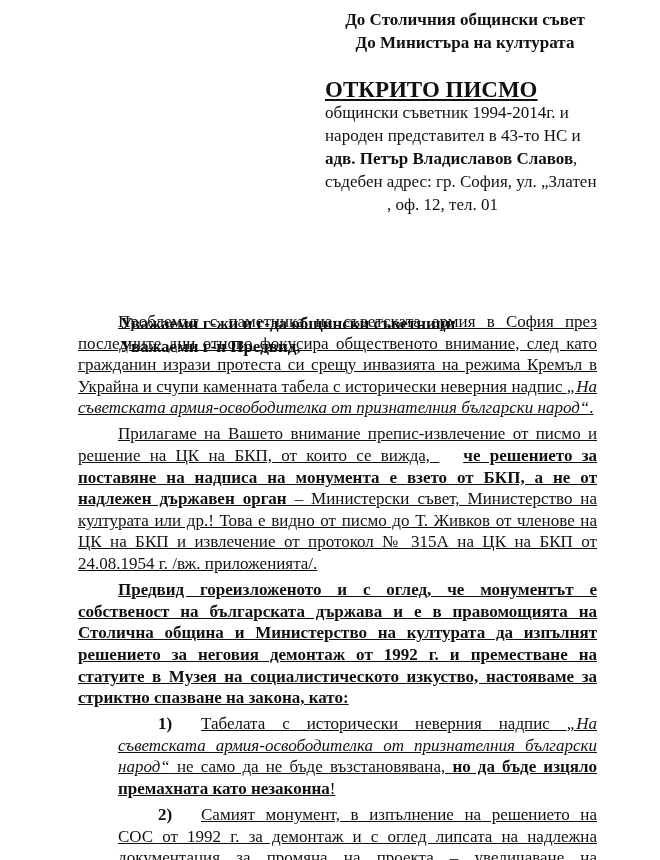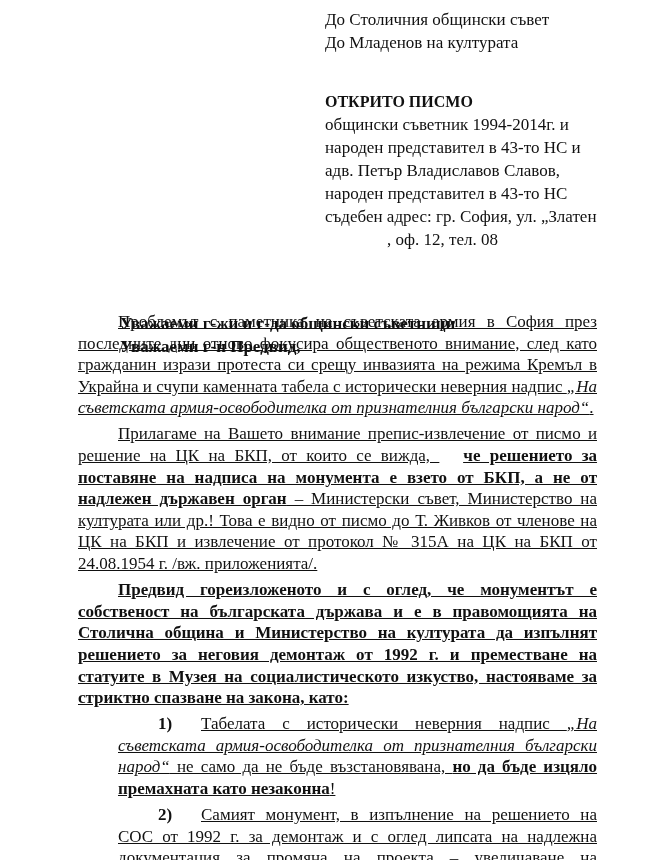--- a/index.html
+++ b/index.html
@@ -1,47 +1,46 @@
 <!DOCTYPE html>
 <html><head>
 <meta charset="utf-8">
 <style>
   html, body { margin: 0; padding: 0; background: #ffffff; }
   body { width: 660px; height: 860px; overflow: hidden; position: relative;
          font-family: "Liberation Serif", "DejaVu Serif", serif; color: #111; }
   .page { position: absolute; left: 0; top: 0; width: 660px; height: 860px; background: #fff; }
   .addr { position: absolute; left: 325px; top: 8px; width: 280px; font-size: 17px; line-height: 23px; }
-  .addr .b { font-weight: normal; }
-  .addr .title { font-weight: bold; margin-top: 36px; font-size: 16px; }
+  .addr .b { font-weight: bold; text-align: center; }
+  .addr .title { font-weight: bold; margin-top: 24px; font-size: 23px; text-decoration: underline; }
   .addr .line { white-space: nowrap; }
   .addr .redact { display: inline-block; width: 62px; }
   .salut { position: absolute; left: 120px; top: 268px; font-size: 17px; line-height: 23px; font-weight: bold; margin-top: 44px; }
   .body { position: absolute; left: 78px; top: 311px; width: 519px; font-size: 17px; line-height: 21.6px; }
   .body p { margin: 0 0 4.5px 0; text-align: justify; text-indent: 40px; text-decoration: underline; }
   .body p.list { margin-left: 40px; text-indent: 40px; }
   .b { font-weight: bold; }
   .i { font-style: italic; }
   .u { text-decoration: underline; margin-left: 24px; }
   .num { font-weight: bold; display: inline-block; width: 43px; text-indent: 0; }
 </style>
 </head>
 <body>
 
 <div class="page">
 
   <div class="addr">
     <div class="b line">До Столичния общински съвет</div>
-    <div class="b line">До Младенов на културата</div>
+    <div class="b line">До Министъра на културата</div>
     <div class="title line">ОТКРИТО ПИСМО</div>
     <div class="line">общински съветник 1994-2014г. и</div>
     <div class="line">народен представител в 43-то НС и</div>
     <div class="line"><span class="b">адв. Петър Владиславов Славов</span><span>,</span></div>
-    <div class="line">народен представител в 43-то НС</div>
     <div class="line">съдебен адрес: гр. София, ул. „Златен</div>
-    <div class="line"><span class="redact"></span><span>, оф. 12, тел. 08</span></div>
+    <div class="line"><span class="redact"></span><span>, оф. 12, тел. 01</span></div>
   </div>
 
   <div class="salut">
     <div>Уважаеми г-жи и г-да общински съветници</div>
     <div>Уважаеми г-н Предвид,</div>
   </div>
 
   <div class="body">
     <p><span>Проблемът с паметника на съветската армия в София през последните дни отново фокусира общественото внимание, след като гражданин изрази протеста си срещу инвазията на режима Кремъл в Украйна и счупи каменната табела с исторически неверния надпис </span><span class="i">„На съветската армия-освободителка от признателния български народ“</span><span>.</span></p>
 

